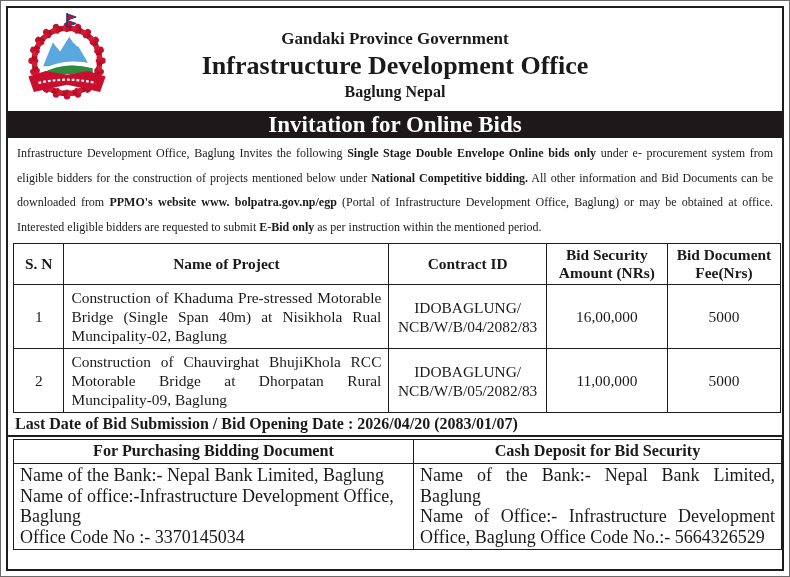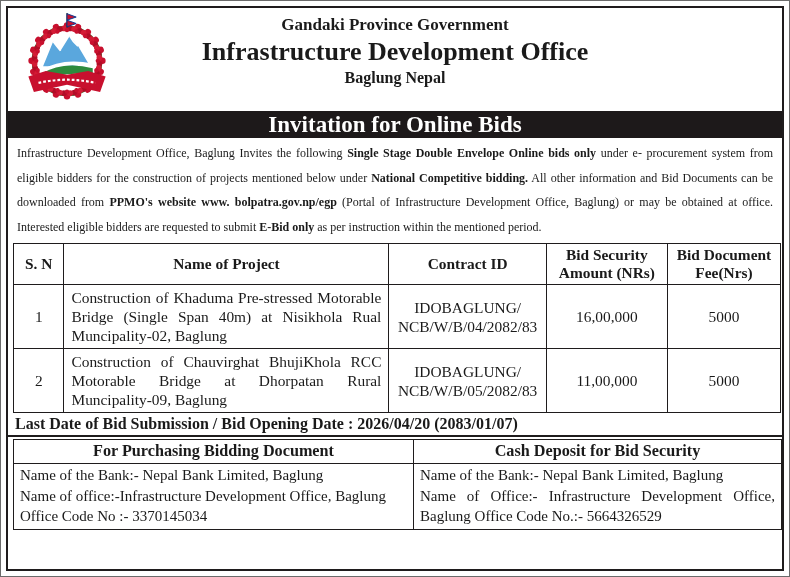--- a/index.html
+++ b/index.html
@@ -6,21 +6,21 @@
   body{
     width:790px;height:577px;position:relative;
     font-family:"Liberation Serif","DejaVu Serif",serif;
     color:#1a1a1a;box-sizing:border-box;border:1px solid #6b6b6b;
   }
   .doc{
     position:absolute;left:5px;top:5px;width:778px;height:565px;
     border:2px solid #1f1c1d;box-sizing:border-box;overflow:hidden;background:#fff;
   }
   
-  .hdr{position:relative;height:103px;text-align:center;padding-top:5px;box-sizing:border-box;}
+  .hdr{position:relative;height:103px;text-align:center;padding-top:19px;box-sizing:border-box;}
   .emblem{position:absolute;left:13px;top:3px;}
   .h-gov{font-size:17px;font-weight:bold;line-height:23px;}
   .h-min{font-size:17px;font-weight:bold;line-height:21px;}
   .h-off{font-size:26px;font-weight:bold;line-height:31px;}
   .h-loc{font-size:16px;font-weight:bold;line-height:21px;}
   
   .banner{
     background:#1d191a;color:#fff;text-align:center;
     font-size:23px;font-weight:bold;line-height:27px;height:27px;
   }
@@ -48,21 +48,21 @@
   .td-center{text-align:center;}
   
   .lastdate{
     font-weight:bold;font-size:16px;line-height:20px;
     padding:1px 0 1px 7px;border-bottom:2px solid #1f1c1d;
   }
   
   .payment{width:768px;margin:2px 5px 0 5px;table-layout:fixed;}
   .payment th,.payment td{border:1.6px solid #1f1c1d;}
   .payment th{font-size:16.2px;font-weight:bold;text-align:center;height:23px;padding:0 2px;}
-  .payment td{vertical-align:top;padding:1px 6px 2px 6px;font-size:15px;margin-left:16px;}
+  .payment td{vertical-align:top;padding:1px 6px 2px 6px;font-size:18px;margin-left:16px;}
   .col-left{width:400px;}.col-right{width:368px;}
   .pay-line{line-height:20.5px;}
   .pay-line.just{text-align:justify;}
 </style>
 </head>
 <body>
 
 <div class="doc">
 
   <div class="hdr">

